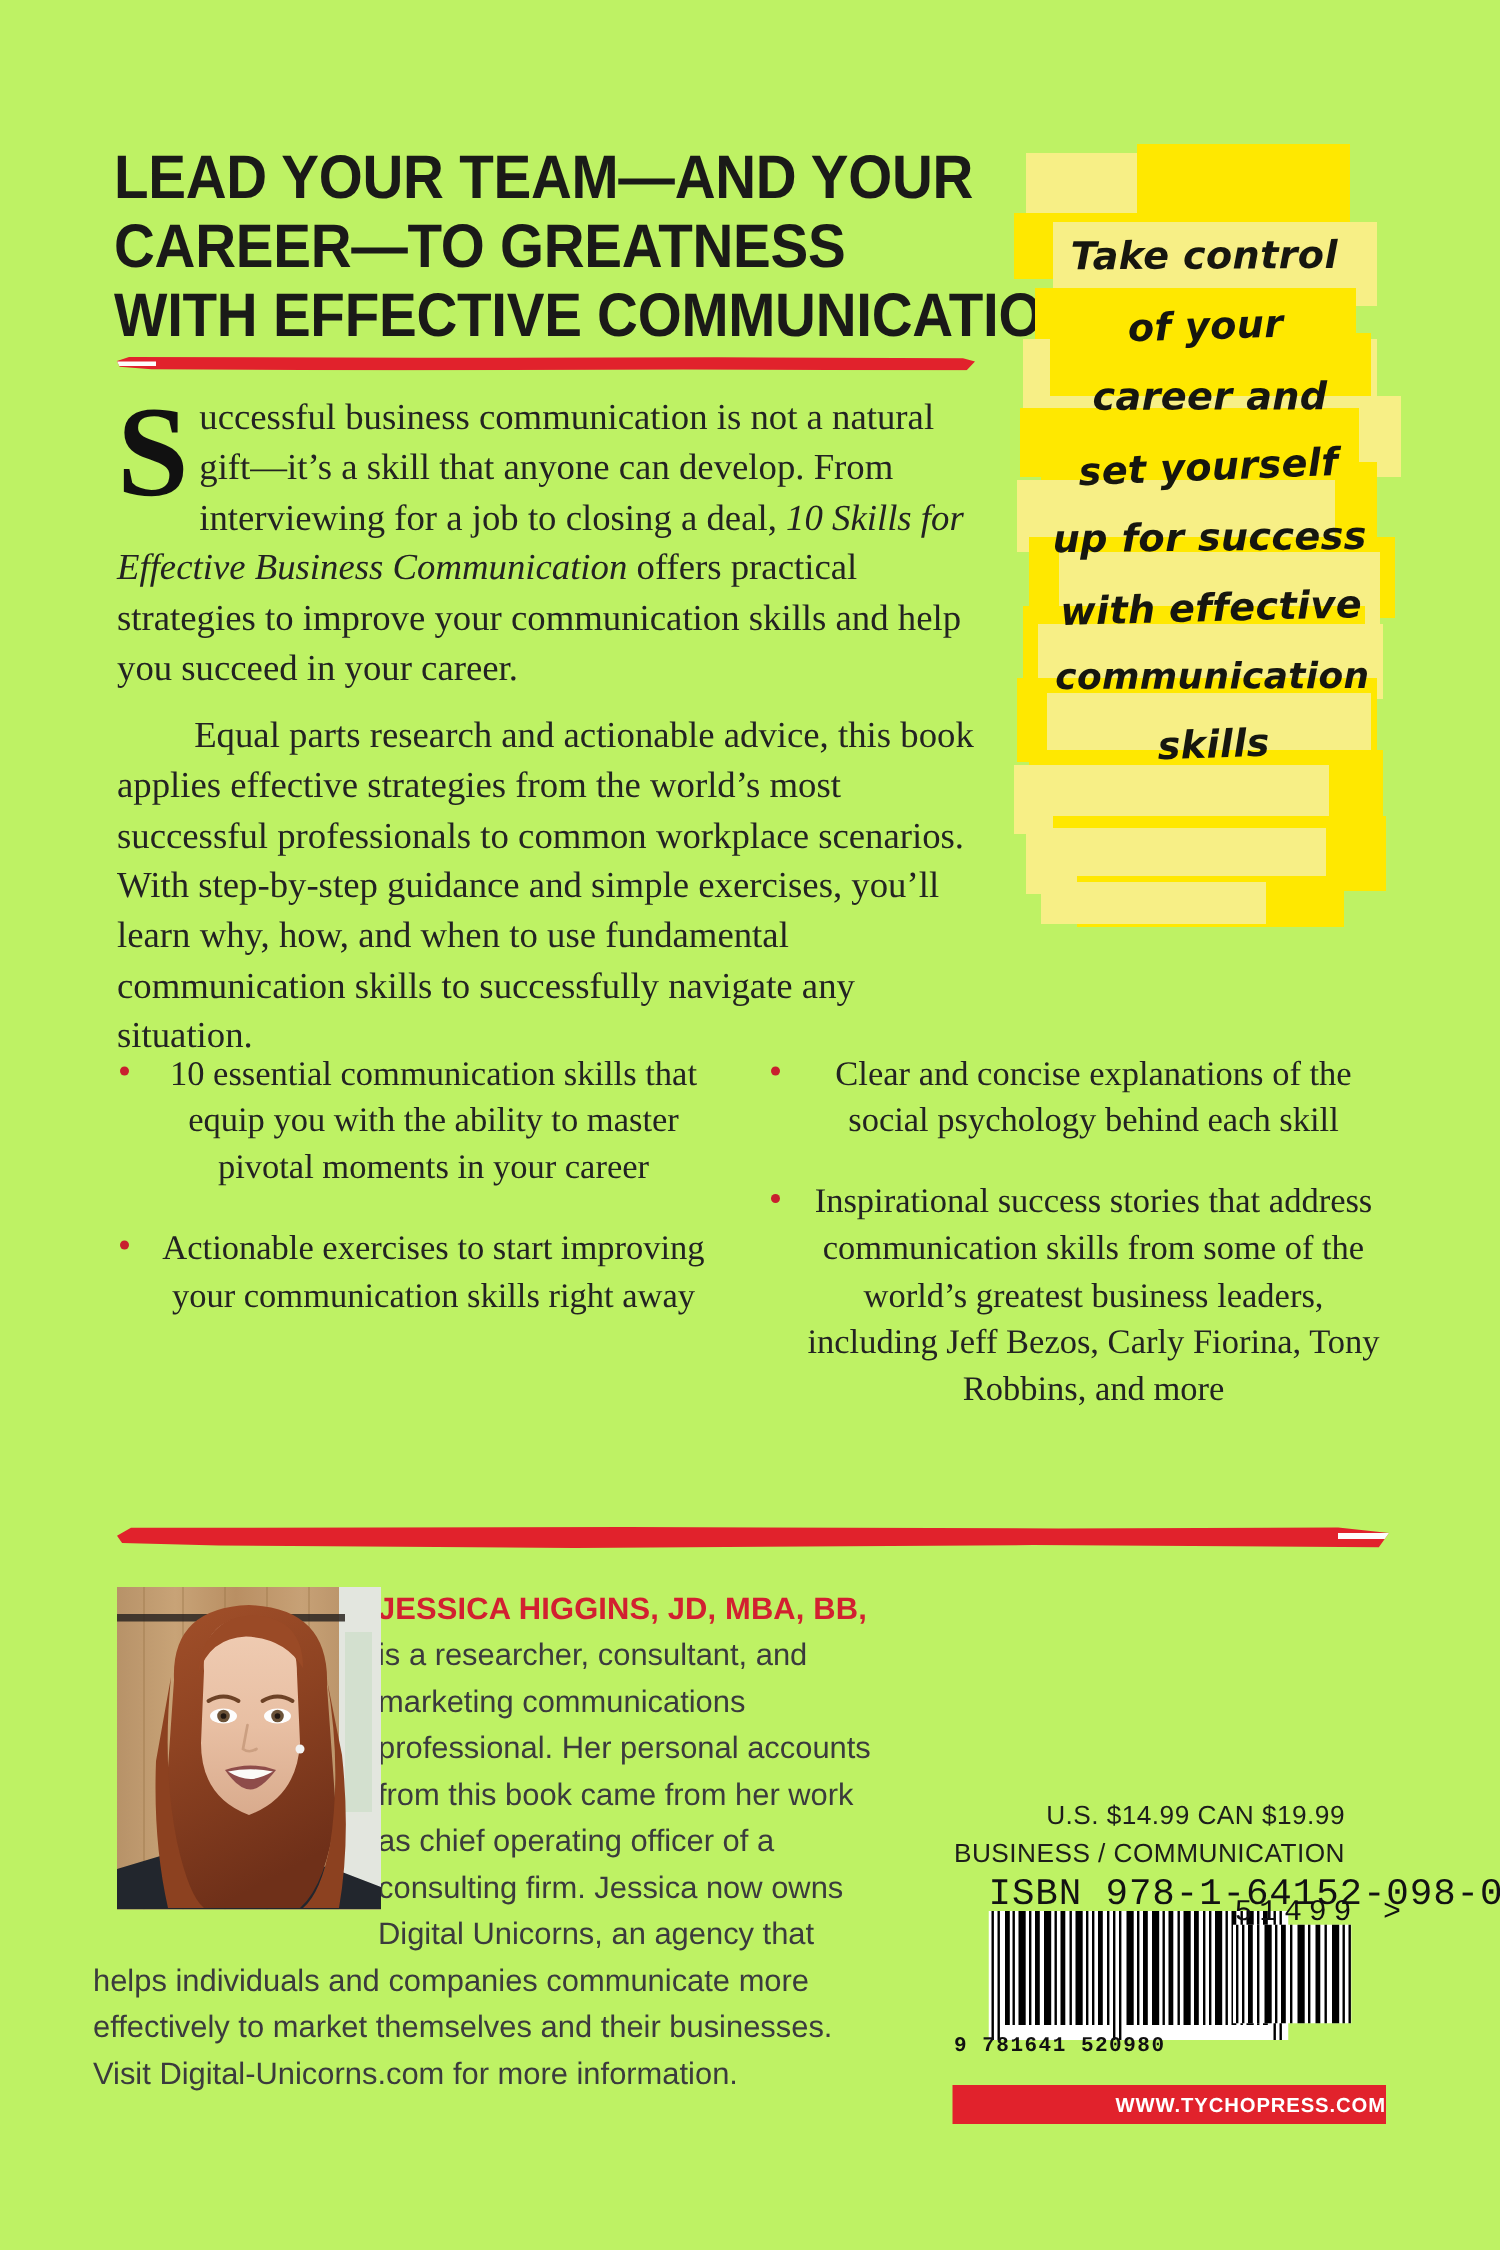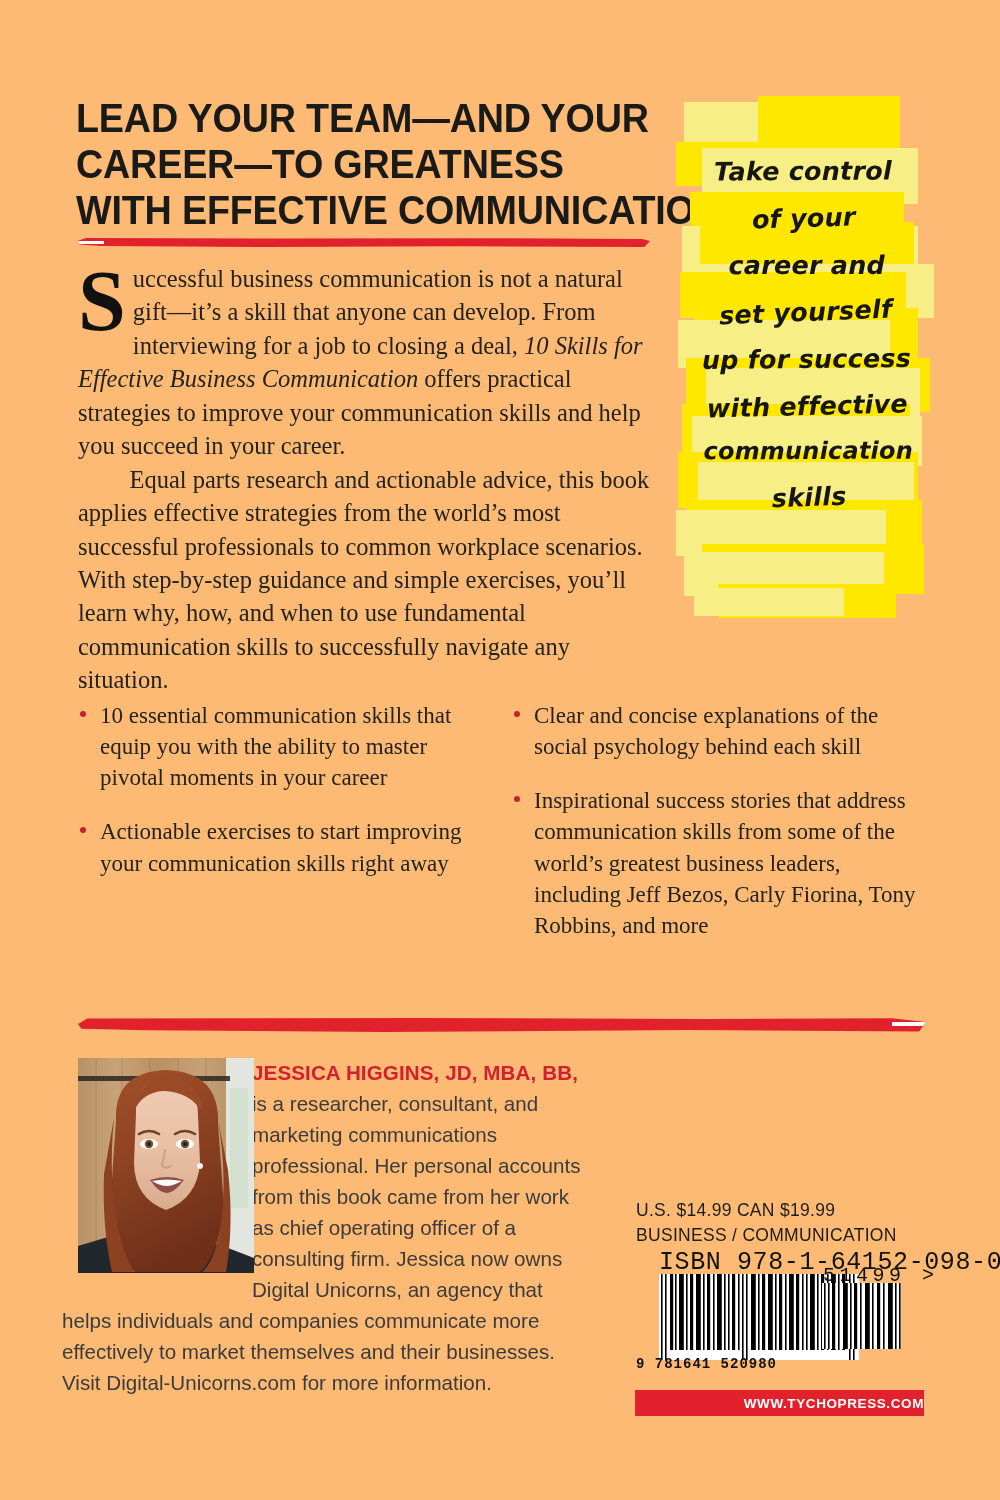--- a/index.html
+++ b/index.html
@@ -7,21 +7,21 @@
   html, body {
     width:1000px; height:1500px;
     background:#ffffff;
     font-family:"Liberation Serif", serif;
     overflow:hidden;
   }
 
   #cover {
     position:relative;
     width:1000px; height:1500px;
-    background:#fdba74;
+    background:#bef264;
   }
 
   
   .headline {
     position:absolute;
     left:76px; top:96px;
     width:600px;
     font-family:"Liberation Sans Narrow","Liberation Sans",sans-serif;
     font-weight:700;
     font-size:41px;
@@ -64,21 +64,21 @@
   .bodycopy {
     position:absolute;
     left:78px; top:262px;
     width:578px;
     font-family:"Liberation Serif",serif;
     font-size:24.5px;
     line-height:1.365;
     color:#232322;
     text-align:left;
   }
-  .bodycopy p + p { text-indent:2.1em; }
+  .bodycopy p + p { text-indent:2.1em;margin-top:11px; }
   .bodycopy em { font-style:italic; }
 
   .dropcap {
     float:left;
     font-family:"Liberation Serif",serif;
     font-weight:700;
     font-size:86px;
     line-height:0.76;
     margin:7px 7px 0 0;
     color:#111;
@@ -118,21 +118,21 @@
   .bullets {
     position:absolute;
     font-family:"Liberation Serif",serif;
     font-size:23px;
     line-height:1.355;
     color:#232322;
   }
   .bullets.col-left  { left:78px;  top:700px; width:400px; }
   .bullets.col-right { left:512px; top:700px; width:412px; }
 
-  .bullet { position:relative; padding-left:22px; margin-bottom:23px; }
+  .bullet { position:relative; padding-left:22px; margin-bottom:23px;text-align:center; }
   .bullet:last-child { margin-bottom:0; }
   .dot {
     position:absolute; left:2px; top:11px;
     width:6px; height:6px; border-radius:50%;
     background:#c8202e;
   }
 
   
   .author-photo {
     position:absolute;
@@ -166,20 +166,21 @@
   
   .price-block {
     position:absolute;
     left:636px; top:1198px;
     font-family:"Liberation Sans Narrow","Liberation Sans",sans-serif;
     font-size:17.5px;
     line-height:1.42;
     color:#1d1d1b;
     letter-spacing:0.3px;
     white-space:nowrap;
+    text-align:right;
   }
 
   .isbn-text {
     position:absolute;
     left:659px; top:1248px;
     font-family:Liberation Mono, monospace;
     font-size:25px;
     letter-spacing:0.6px;
     color:#121212;
     white-space:nowrap;

